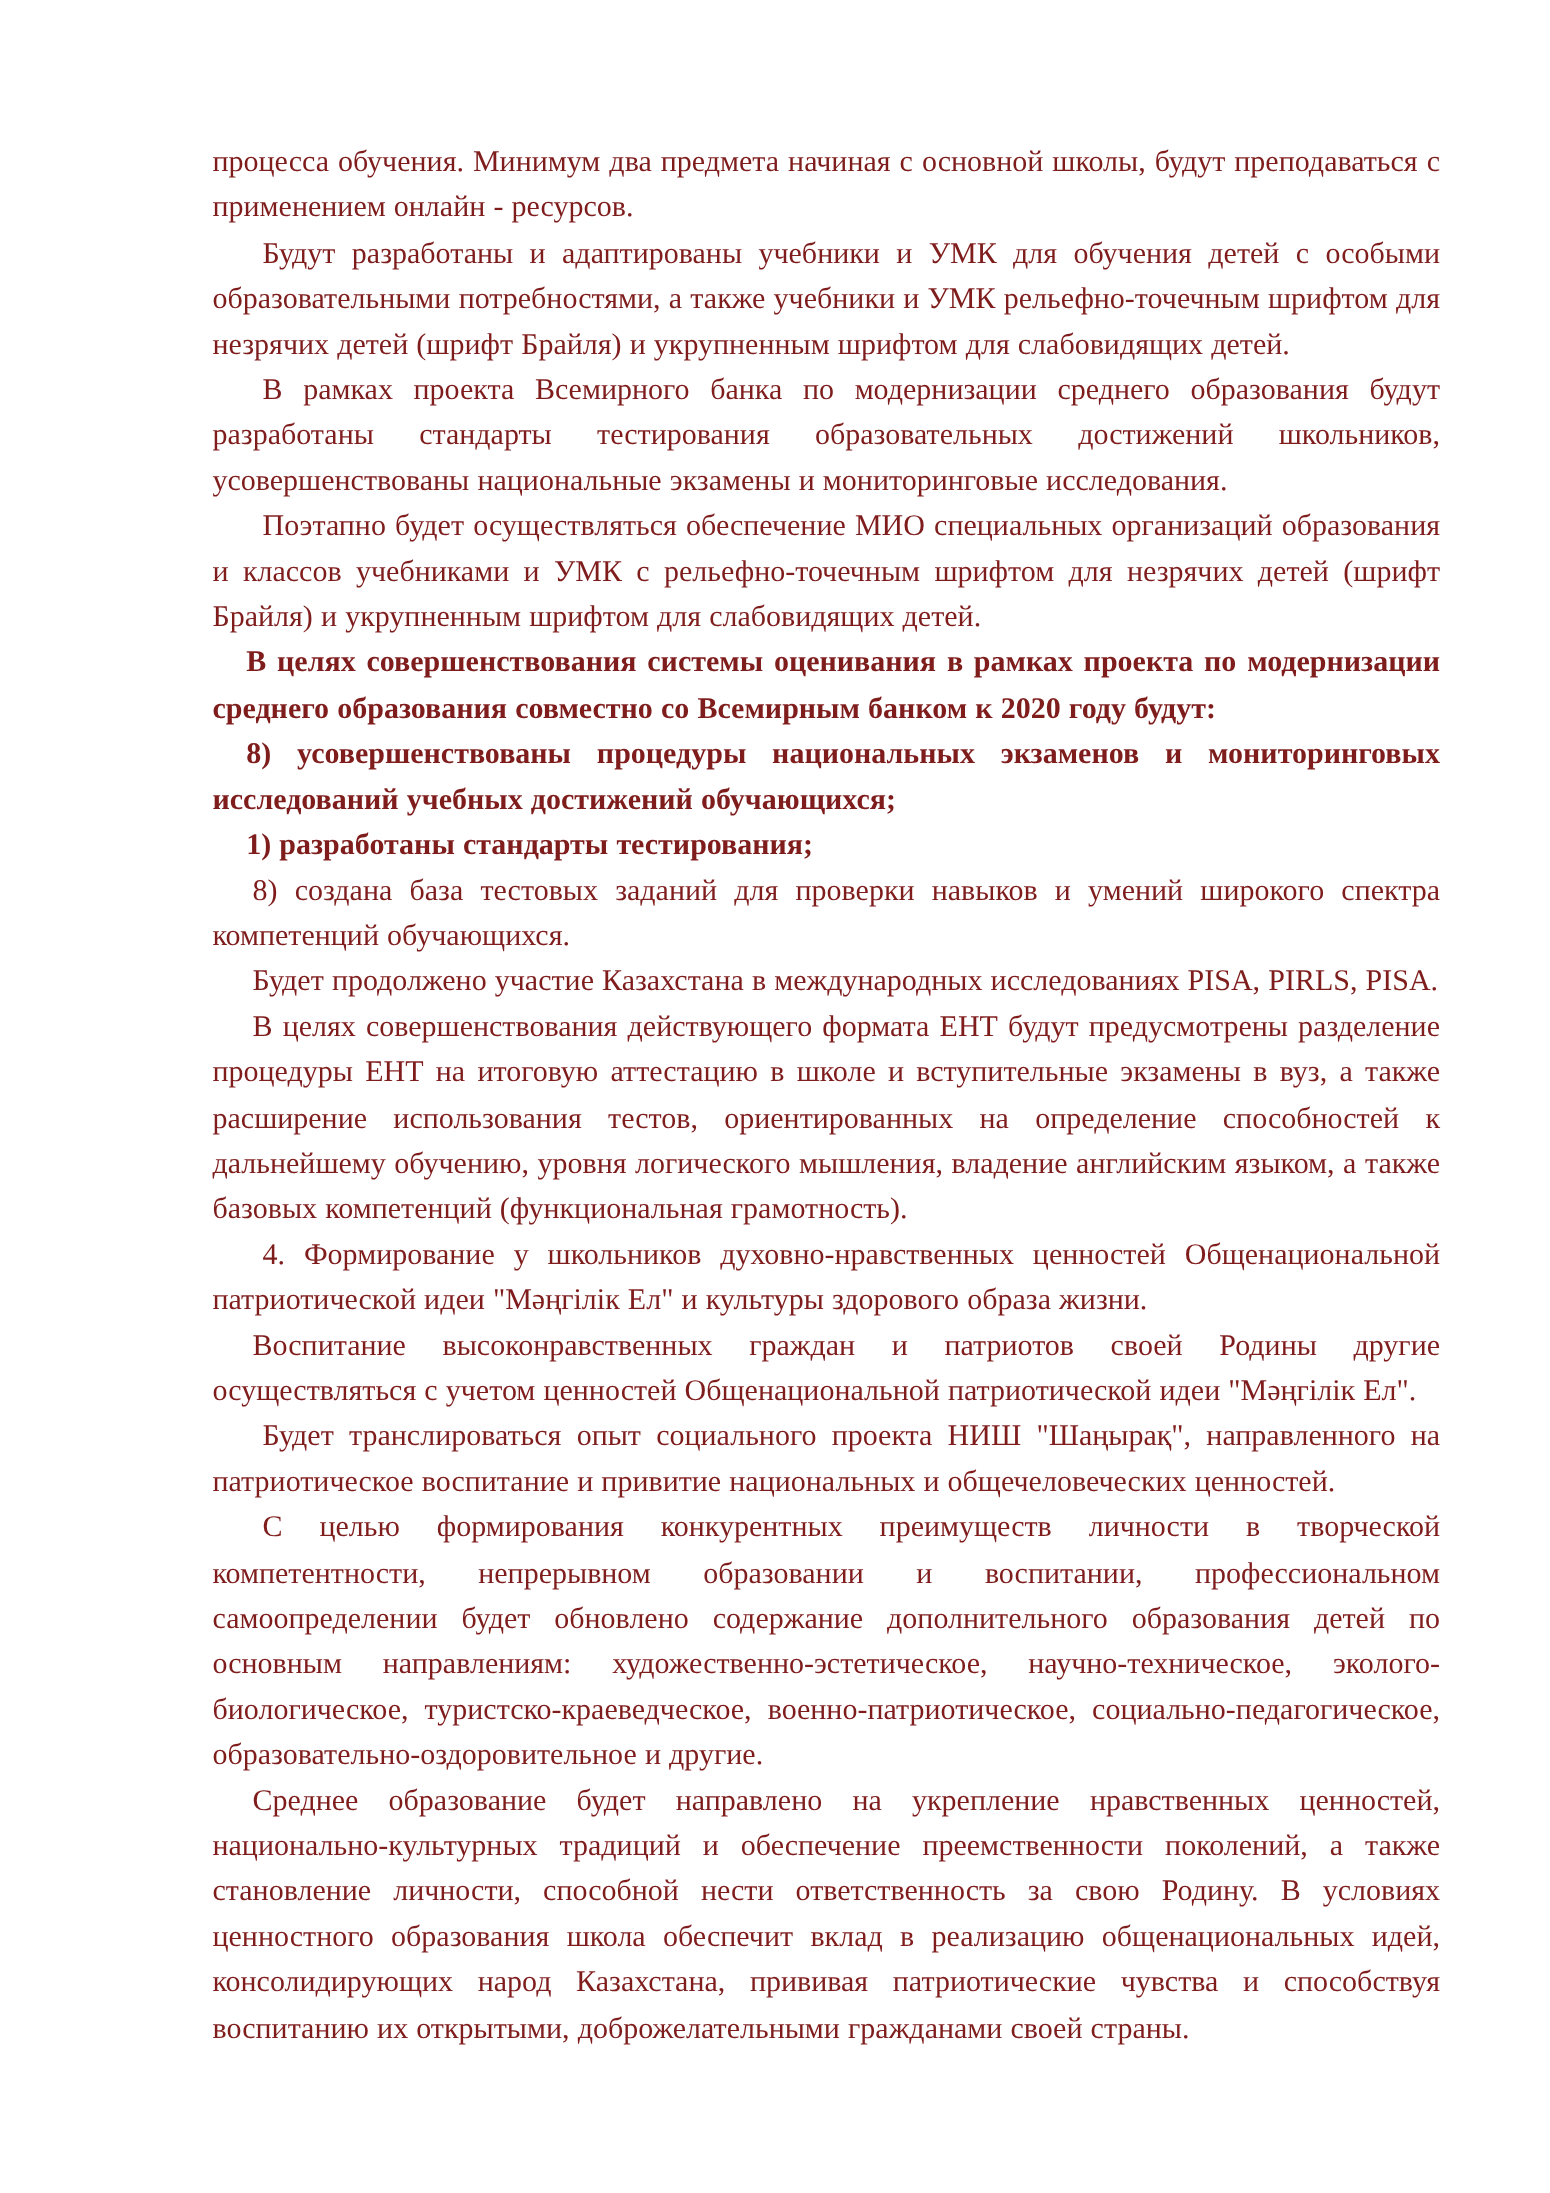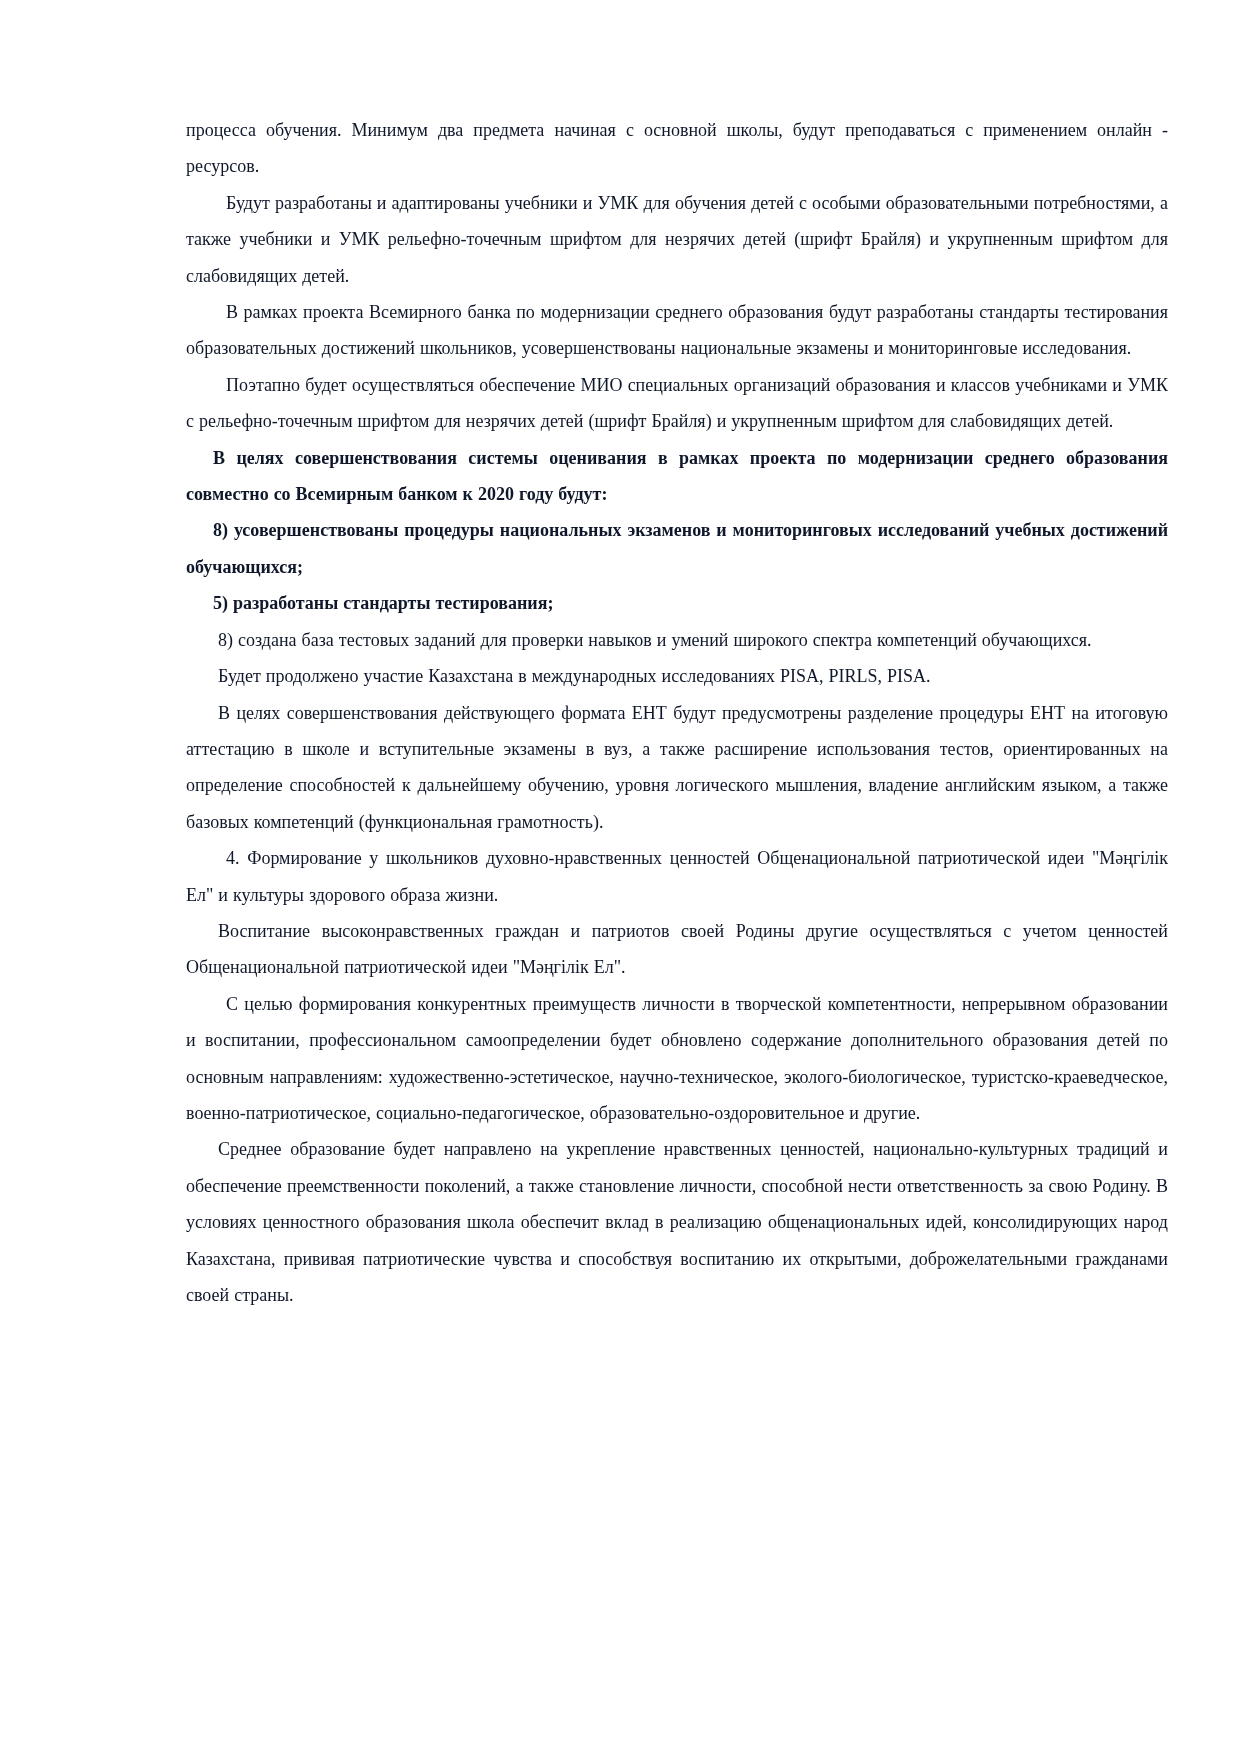--- a/index.html
+++ b/index.html
@@ -13,25 +13,24 @@
     height: 1754px;
     background: #ffffff;
     overflow: hidden;
   }
   .content {
     position: absolute;
     left: 170px;
     top: 112px;
     width: 982px;
     font-family: "Liberation Serif", "DejaVu Serif", serif;
-    font-size: 18px;
+    font-size: 24px;
     line-height: 36.4px;
-    color: #0f172a;
+    color: #7f1d1d;
     text-align: justify;
-    margin-left: 16px;
   }
   .para {
     margin: 0;
     padding: 0;
     text-indent: 40px;
     word-spacing: 0.5px;
   }
   .para.no-indent { text-indent: 0; }
   .para.indent-sm { text-indent: 27px; font-weight: bold; }
   .para.indent-md { text-indent: 32px; }
@@ -40,22 +39,23 @@
 <body>
 
 <div class="page">
   <div class="content">
     <p class="para no-indent">процесса обучения. Минимум два предмета начиная с основной школы, будут преподаваться с применением онлайн - ресурсов.</p>
     <p class="para">Будут разработаны и адаптированы учебники и УМК для обучения детей с особыми образовательными потребностями, а также учебники и УМК рельефно-точечным шрифтом для незрячих детей (шрифт Брайля) и укрупненным шрифтом для слабовидящих детей.</p>
     <p class="para">В рамках проекта Всемирного банка по модернизации среднего образования будут разработаны стандарты тестирования образовательных достижений школьников, усовершенствованы национальные экзамены и мониторинговые исследования.</p>
     <p class="para">Поэтапно будет осуществляться обеспечение МИО специальных организаций образования и классов учебниками и УМК с рельефно-точечным шрифтом для незрячих детей (шрифт Брайля) и укрупненным шрифтом для слабовидящих детей.</p>
     <p class="para indent-sm">В целях совершенствования системы оценивания в рамках проекта по модернизации среднего образования совместно со Всемирным банком к 2020 году будут:</p>
     <p class="para indent-sm">8) усовершенствованы процедуры национальных экзаменов и мониторинговых исследований учебных достижений обучающихся;</p>
-    <p class="para indent-sm">5) разработаны стандарты тестирования;</p>
+    <p class="para indent-sm">1) разработаны стандарты тестирования;</p>
     <p class="para indent-md">8) создана база тестовых заданий для проверки навыков и умений широкого спектра компетенций обучающихся.</p>
     <p class="para indent-md">Будет продолжено участие Казахстана в международных исследованиях PISA, PIRLS, PISA.</p>
     <p class="para indent-md">В целях совершенствования действующего формата ЕНТ будут предусмотрены разделение процедуры ЕНТ на итоговую аттестацию в школе и вступительные экзамены в вуз, а также расширение использования тестов, ориентированных на определение способностей к дальнейшему обучению, уровня логического мышления, владение английским языком, а также базовых компетенций (функциональная грамотность).</p>
     <p class="para">4. Формирование у школьников духовно-нравственных ценностей Общенациональной патриотической идеи "Мәңгілік Ел" и культуры здорового образа жизни.</p>
     <p class="para indent-md">Воспитание высоконравственных граждан и патриотов своей Родины другие осуществляться с учетом ценностей Общенациональной патриотической идеи "Мәңгілік Ел".</p>
+    <p class="para">Будет транслироваться опыт социального проекта НИШ "Шаңырақ", направленного на патриотическое воспитание и привитие национальных и общечеловеческих ценностей.</p>
     <p class="para">С целью формирования конкурентных преимуществ личности в творческой компетентности, непрерывном образовании и воспитании, профессиональном самоопределении будет обновлено содержание дополнительного образования детей по основным направлениям: художественно-эстетическое, научно-техническое, эколого-биологическое, туристско-краеведческое, военно-патриотическое, социально-педагогическое, образовательно-оздоровительное и другие.</p>
     <p class="para indent-md">Среднее образование будет направлено на укрепление нравственных ценностей, национально-культурных традиций и обеспечение преемственности поколений, а также становление личности, способной нести ответственность за свою Родину. В условиях ценностного образования школа обеспечит вклад в реализацию общенациональных идей, консолидирующих народ Казахстана, прививая патриотические чувства и способствуя воспитанию их открытыми, доброжелательными гражданами своей страны.</p>
   </div>
 </div>
 
 </body></html>

